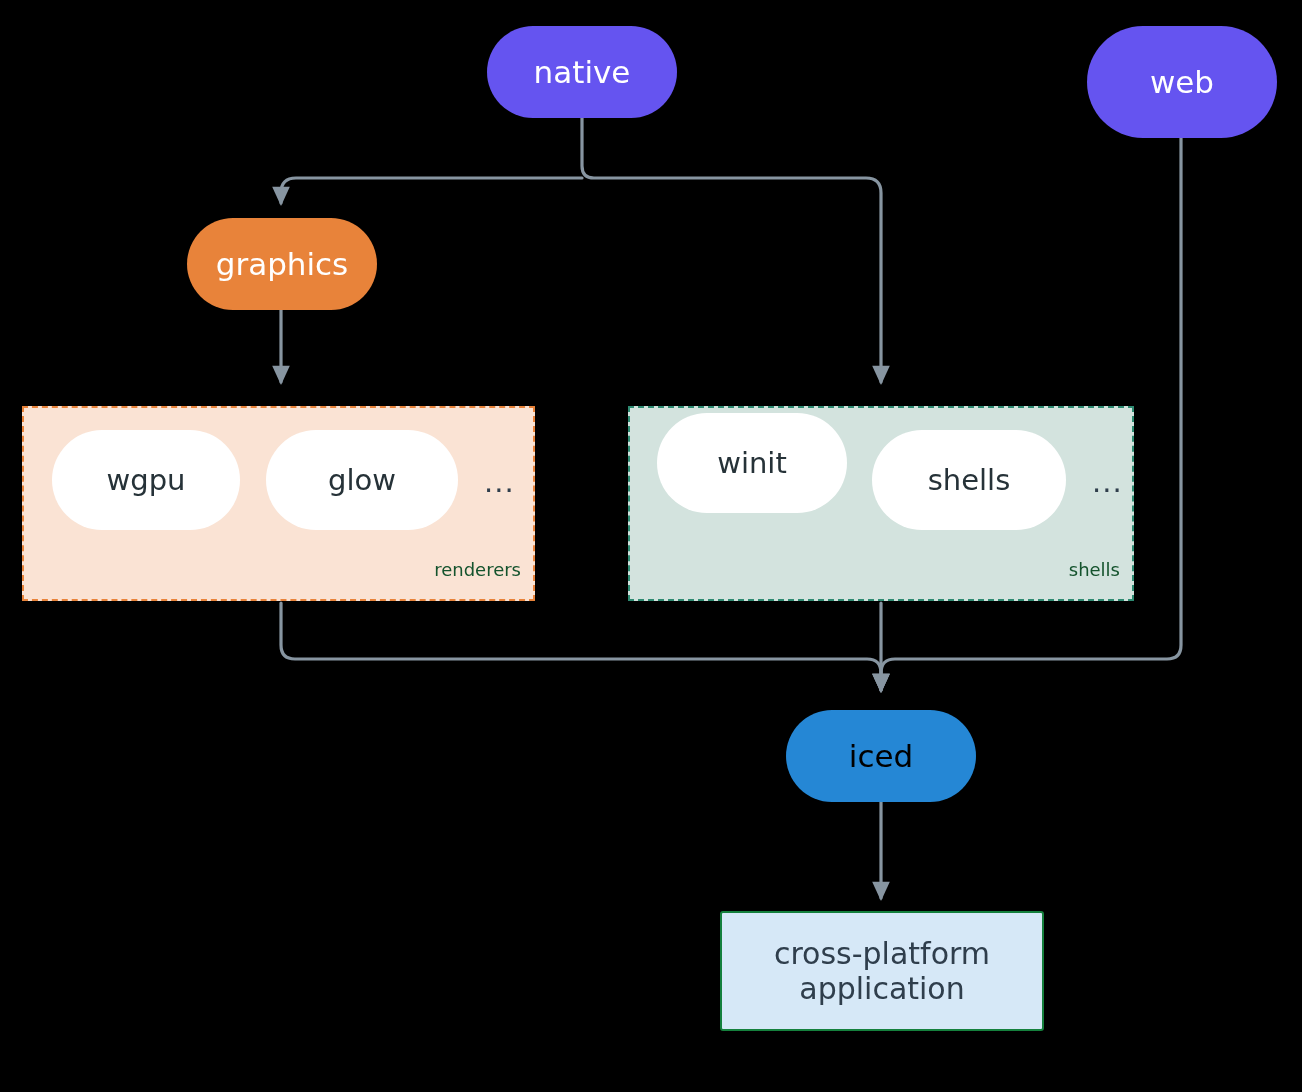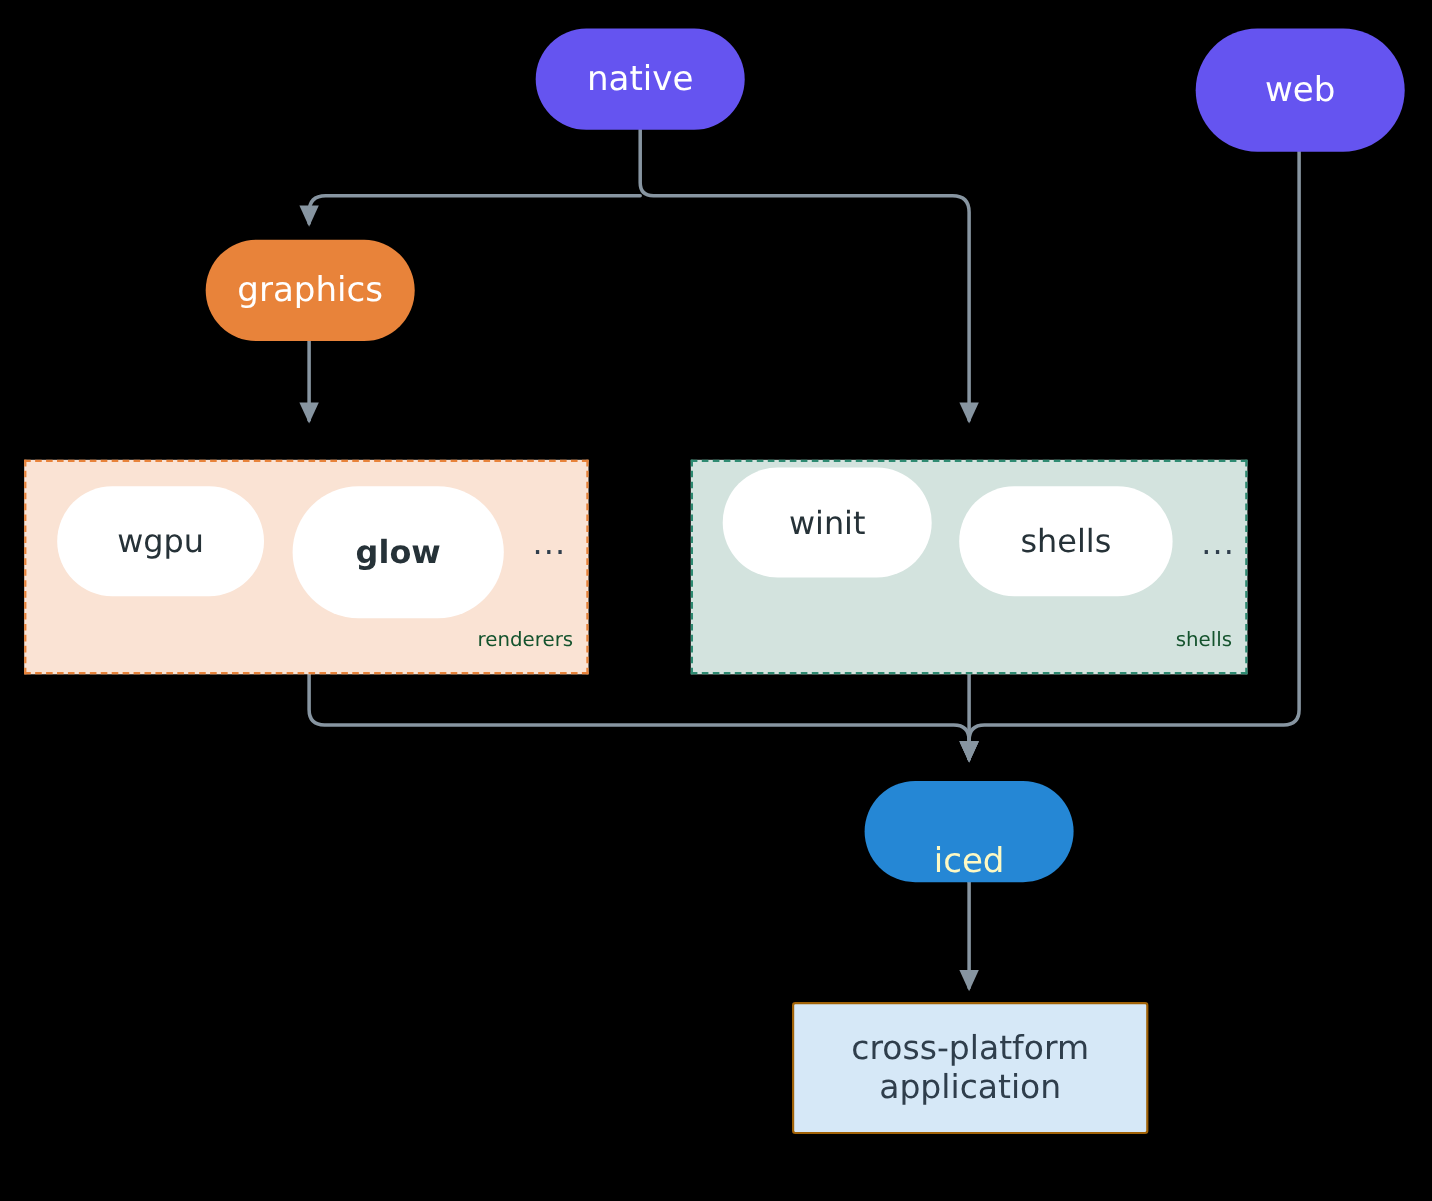--- a/index.html
+++ b/index.html
@@ -57,30 +57,28 @@
     left: 187px; top: 218px;
     width: 190px; height: 92px;
     background: #E8833A;
     color: #FFFFFF;
     font-size: 31px;
   }
   .pill-iced {
     left: 786px; top: 710px;
     width: 190px; height: 92px;
     background: #2587D5;
-    color: #fef9c3;
-    font-size: 31px;
-    align-items: flex-end;
+    color: #000000;
+    font-size: 31px;
   }
   
   .cluster {
     position: absolute;
     box-sizing: border-box;
     z-index: 3;
-    margin-top: 12px;
   }
   .cluster-renderers {
     left: 22px; top: 406px;
     width: 513px; height: 195px;
     background: #FAE3D4;
     border: 2px dashed #E8833A;
   }
   .cluster-shells {
     left: 628px; top: 406px;
     width: 506px; height: 195px;
@@ -106,32 +104,32 @@
     box-sizing: border-box;
   }
   .ellipsis {
     position: absolute;
     font-size: 29px;
     color: #2F3E4C;
     letter-spacing: 1px;
   }
   
   .chip-wgpu { left: 28px; top: 22px; width: 188px; height: 100px; }
-  .chip-glow { left: 242px; top: 22px; width: 192px; height: 120px; font-weight: bold; }
+  .chip-glow { left: 242px; top: 22px; width: 192px; height: 100px; }
   .ell-renderers { left: 460px; top: 57px; }
   
   .chip-winit { left: 27px; top: 5px; width: 190px; height: 100px; }
   .chip-glutin { left: 242px; top: 22px; width: 194px; height: 100px; }
   .ell-shells { left: 462px; top: 57px; }
   
   .box-app {
     left: 720px; top: 911px;
     width: 324px; height: 120px;
     background: #D6E8F7;
-    border: 2px solid #a16207;
+    border: 2px solid #15803d;
     border-radius: 3px;
     color: #2F3E4C;
     font-size: 30px;
   }
 </style>
 </head>
 <body>
 
 <div id="canvas">
 

